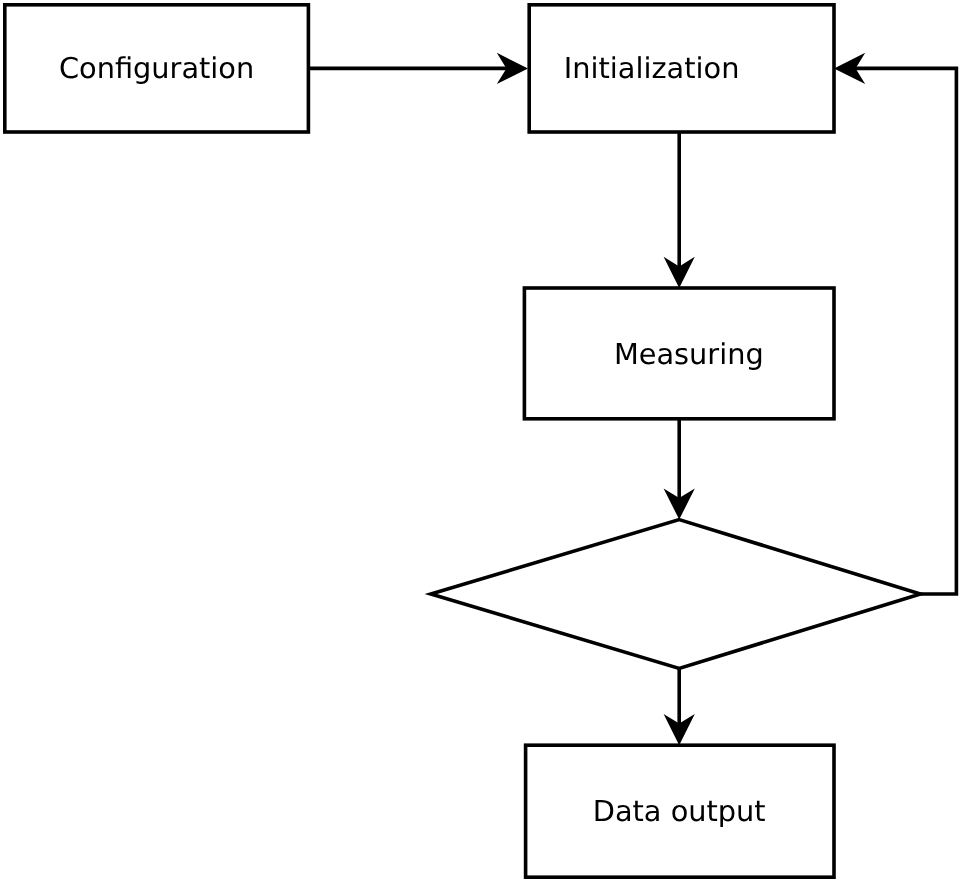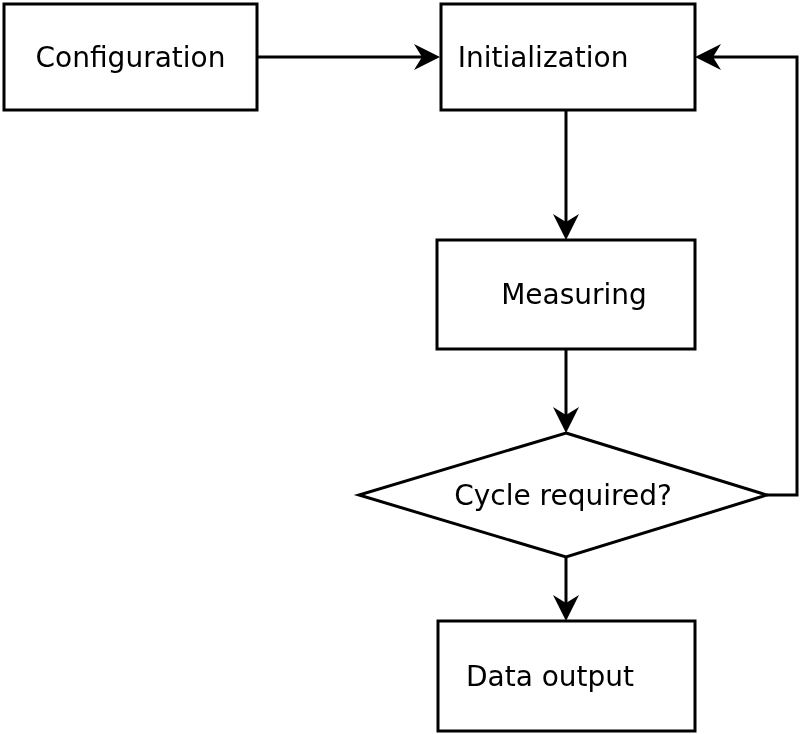--- a/index.html
+++ b/index.html
@@ -41,30 +41,30 @@
     fill: var(--ink);
     stroke: none;
   }
   .label {
     position: absolute;
     display: flex;
     align-items: center;
     justify-content: center;
     text-align: center;
     font-family: "DejaVu Sans", "Liberation Sans", sans-serif;
-    font-size: 28px;
+    font-size: 24px;
     color: var(--ink);
     pointer-events: none;
     white-space: nowrap;
   }
   .label-configuration { left: 4px;   top: 4px;   width: 253px; height: 106px; }
   .label-initialization{ left: 441px; top: 4px;   width: 204px; height: 106px; }
   .label-measuring     { left: 437px; top: 240px; width: 274px; height: 109px; }
   .label-cycle         { left: 359px; top: 433px; width: 408px; height: 124px; }
-  .label-dataoutput    { left: 438px; top: 621px; width: 224px; height: 110px; }
+  .label-dataoutput    { left: 454px; top: 621px; width: 224px; height: 110px; }
 </style>
 </head>
 <body>
 
 <div class="canvas">
 
   <svg width="800" height="734" viewBox="0 0 800 734">
 
     <path class="edge" d="M256,57 H423"></path>
     <path class="arrowhead" d="M440,57 L414,44 L422,57 L414,70 Z"></path>
@@ -87,16 +87,15 @@
     <polygon class="shape" points="566,433 767,495 566,557 359,495"></polygon>
     <rect class="shape" x="438" y="621" width="257" height="110"></rect>
   </svg>
 
   <div class="label label-configuration">Configuration</div>
 
   <div class="label label-initialization">Initialization</div>
 
   <div class="label label-measuring">Measuring</div>
 
-  <div class="label label-cycle">Cycle required?</div>
 
   <div class="label label-dataoutput">Data output</div>
 </div>
 
 </body></html>

